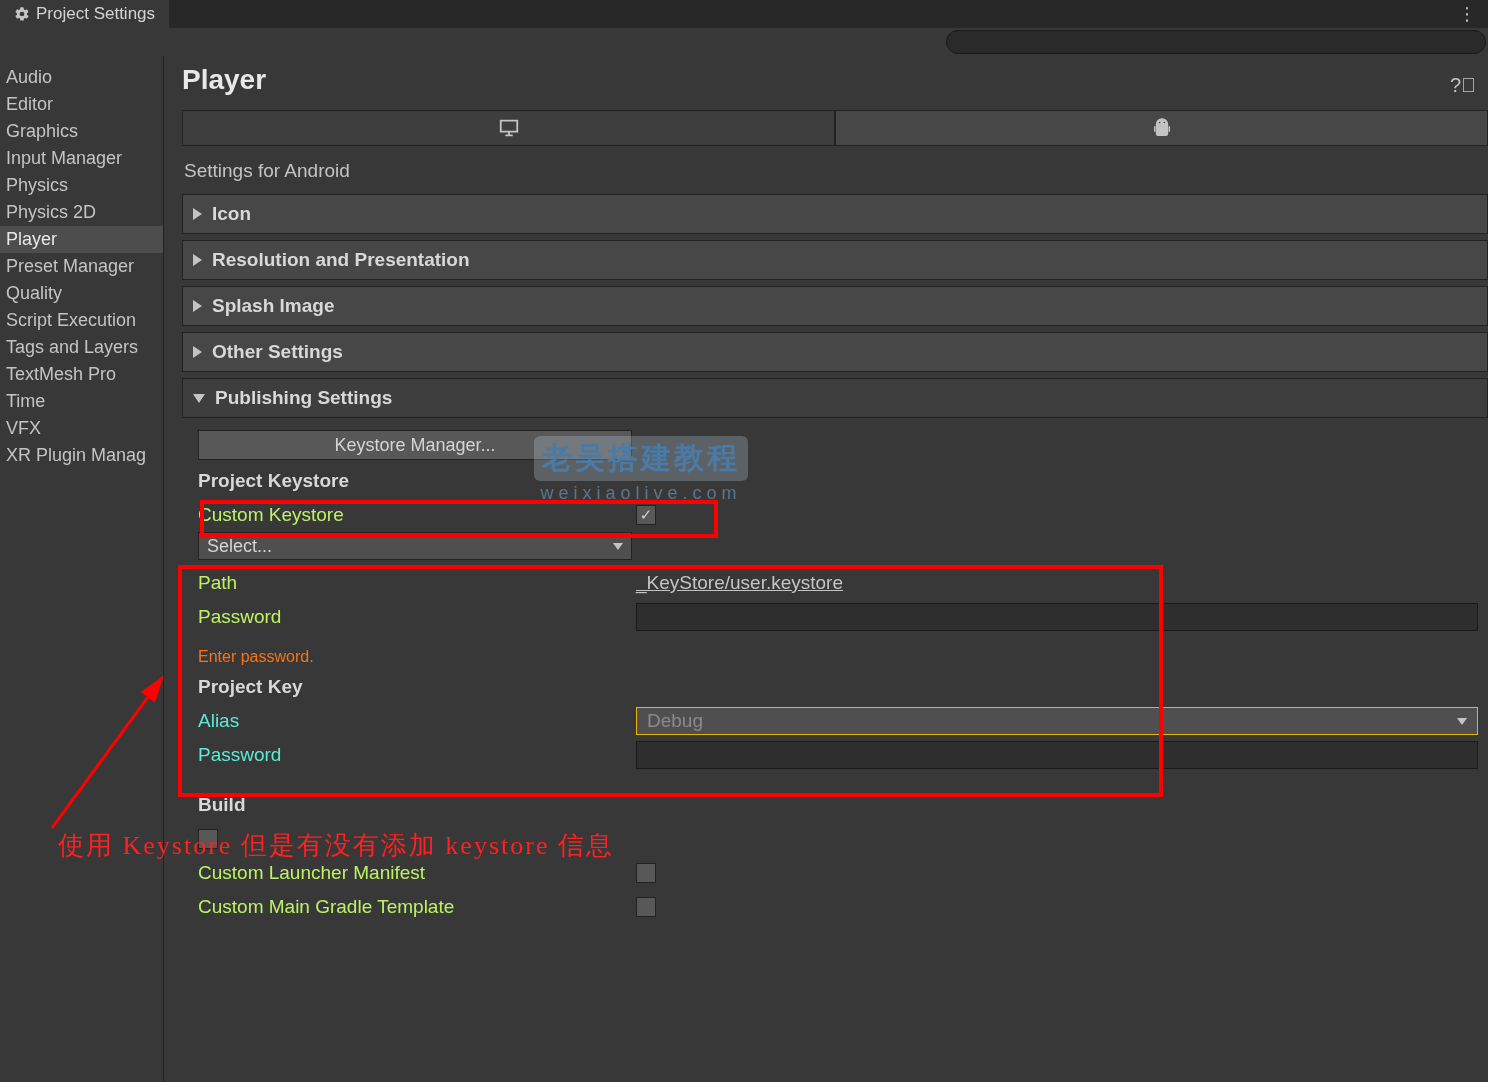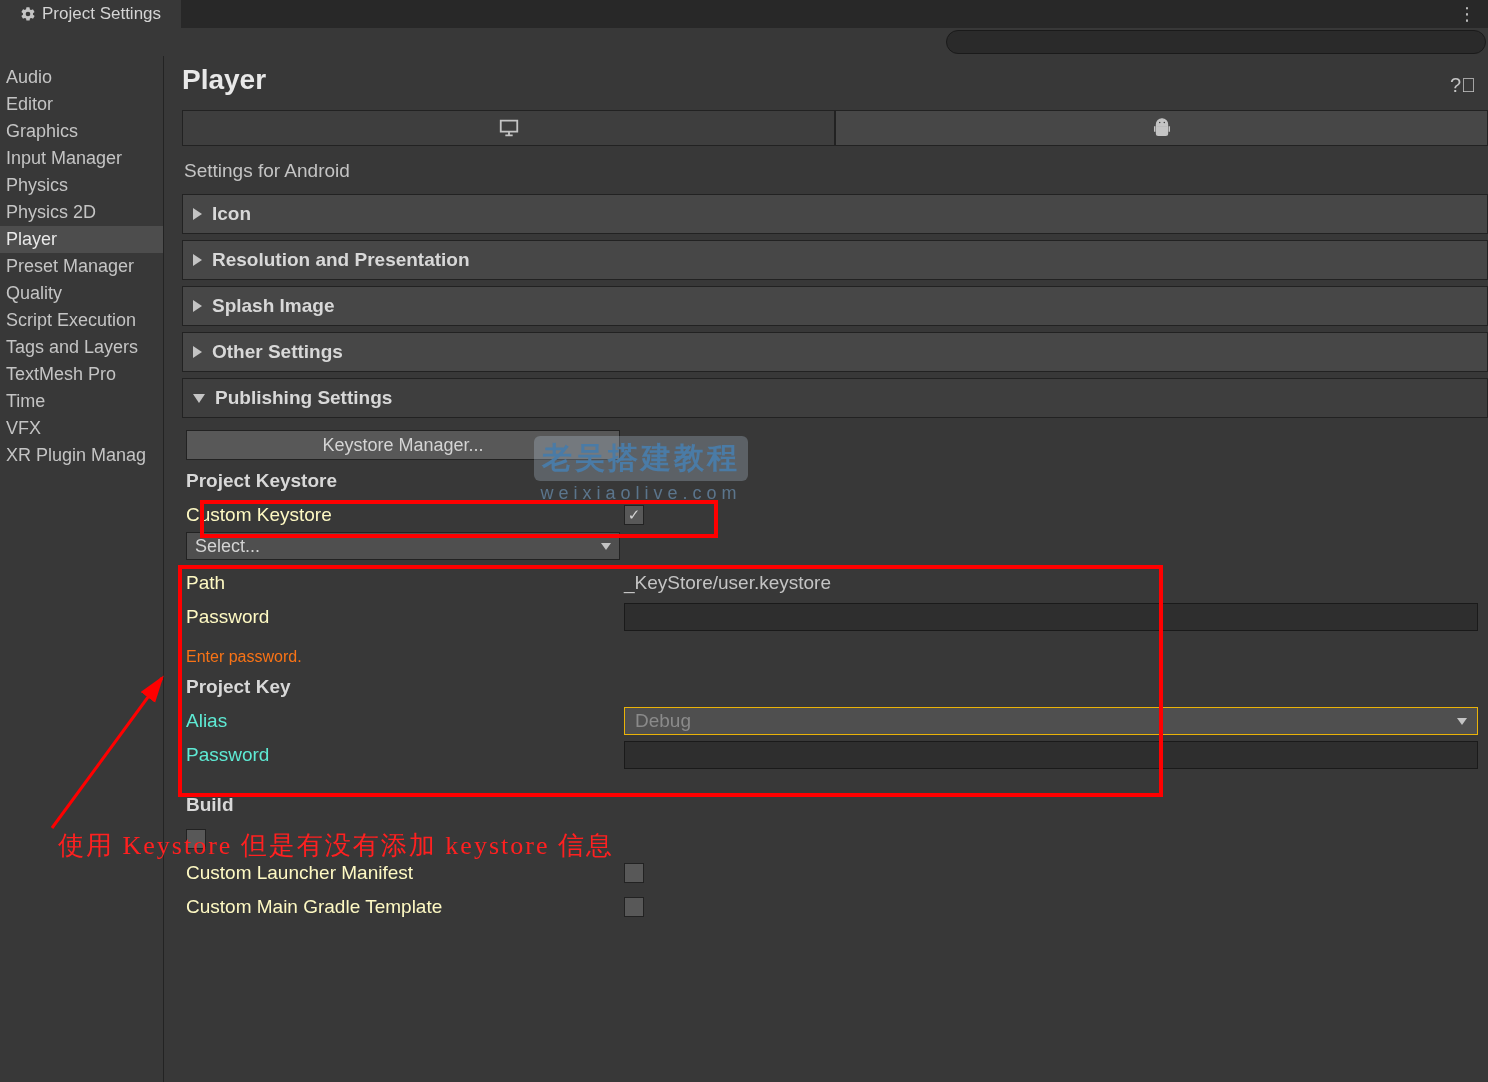--- a/index.html
+++ b/index.html
@@ -1,19 +1,19 @@
 <!DOCTYPE html>
 <html><head>
 <meta charset="utf-8">
 <style>
 * { box-sizing: border-box; margin: 0; padding: 0; font-family: Arial, sans-serif; }
 body { background: #383838; color: #c4c4c4; width: 1488px; height: 1082px; overflow: hidden; position: relative; }
 
 .tab-bar { height: 28px; background: #282828; display: flex; align-items: center; }
-.tab { background: #383838; height: 28px; padding: 0 20px; display: flex; align-items: center; gap: 6px; font-size: 17px; color: #d4d4d4; }
+.tab { background: #383838; height: 28px; padding: 0 14px; display: flex; align-items: center; gap: 6px; font-size: 17px; color: #d4d4d4; }
 .tab svg { width: 16px; height: 16px; }
 .tab-bar-right { margin-left: auto; padding-right: 12px; color: #c4c4c4; font-size: 18px; }
 
 .search-bar { height: 28px; background: #383838; display: flex; justify-content: flex-end; padding-right: 2px; padding-top: 2px; }
 .search-input { width: 540px; height: 24px; background: #2a2a2a; border: 1px solid #1a1a1a; border-radius: 12px; padding: 0 28px; color: #c4c4c4; font-size: 14px; position: relative; }
 .search-wrap { position: relative; }
 .search-wrap::before { content: "⚲"; position: absolute; left: 8px; top: 2px; color: #888; transform: rotate(-45deg); font-size: 15px; }
 
 .main { display: flex; height: calc(100% - 56px); }
 
@@ -31,31 +31,31 @@
 .platform-tab svg { width: 22px; height: 22px; fill: #c4c4c4; }
 
 .section-label { font-size: 19px; color: #c4c4c4; margin: 10px 0 12px 2px; }
 
 .foldout { height: 40px; background: #474747; border: 1px solid #222; display: flex; align-items: center; padding: 0 10px; gap: 10px; margin-bottom: 6px; cursor: pointer; }
 .foldout.expanded { background: #3e3e3e; }
 .foldout-arrow { width: 0; height: 0; border-top: 6px solid transparent; border-bottom: 6px solid transparent; border-left: 9px solid #c4c4c4; }
 .foldout-arrow.down { border-left: 6px solid transparent; border-right: 6px solid transparent; border-top: 9px solid #c4c4c4; border-bottom: none; }
 .foldout-title { font-size: 19px; font-weight: bold; color: #d8d8d8; }
 
-.pub-body { padding: 6px 4px 0 4px; }
+.pub-body { padding: 6px 4px 0 16px; }
 .btn-wide { width: 434px; height: 30px; background: #585858; border: 1px solid #222; color: #d4d4d4; font-size: 18px; text-align: center; line-height: 28px; margin-bottom: 10px; cursor: pointer; }
 .subhead { font-size: 19px; font-weight: bold; color: #d8d8d8; margin: 6px 0 6px 0; }
 
 .row { display: flex; align-items: center; height: 34px; }
-.row-label { width: 438px; font-size: 19px; color: #fef9c3; }
+.row-label { width: 438px; font-size: 19px; color: #bef264; }
 .row-label.dim { color: #5eead4; }
 .checkbox { width: 20px; height: 20px; background: #585858; border: 1px solid #222; display: flex; align-items: center; justify-content: center; color: #d4d4d4; font-size: 15px; }
 .select { width: 434px; height: 28px; background: #4f4f4f; border: 1px solid #222; color: #d4d4d4; font-size: 18px; padding: 0 8px; display: flex; align-items: center; justify-content: space-between; cursor: pointer; }
 .select-arrow { width: 0; height: 0; border-left: 5px solid transparent; border-right: 5px solid transparent; border-top: 7px solid #c4c4c4; }
-.value-text { font-size: 19px; color: #c4c4c4; }
+.value-text { font-size: 19px; color: #c4c4c4; text-decoration: underline; }
 .text-input { flex: 1; height: 28px; background: #2e2e2e; border: 1px solid #1a1a1a; margin-right: 6px; }
 .dropdown { flex: 1; height: 28px; background: #4f4f4f; border: 1px solid #eab308; margin-right: 6px; display: flex; align-items: center; padding: 0 10px; justify-content: space-between; color: #8a8a8a; font-size: 19px; }
 .hint { font-size: 16px; color: #f97316; margin: 14px 0 10px 0; }
 
 .red-box-1 { position: absolute; border: 4px solid #ff0000; left: 200px; top: 500px; width: 518px; height: 38px; pointer-events: none; }
 .red-box-2 { position: absolute; border: 4px solid #ff0000; left: 178px; top: 565px; width: 985px; height: 232px; pointer-events: none; }
 
 .arrow-svg { position: absolute; left: 32px; top: 668px; pointer-events: none; }
 .annotation { position: absolute; left: 58px; top: 828px; font-family: "SimSun","宋体",serif; font-size: 26px; color: #ff2020; letter-spacing: 2px; pointer-events: none; }
 

